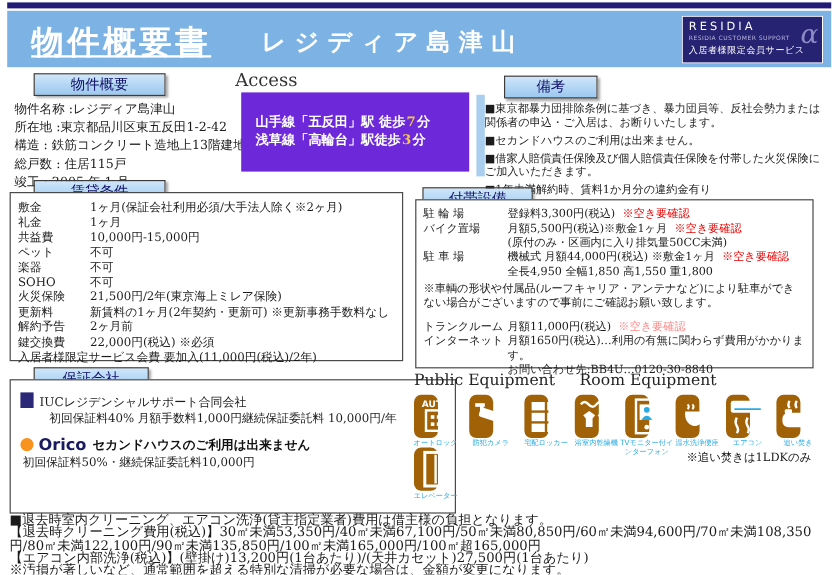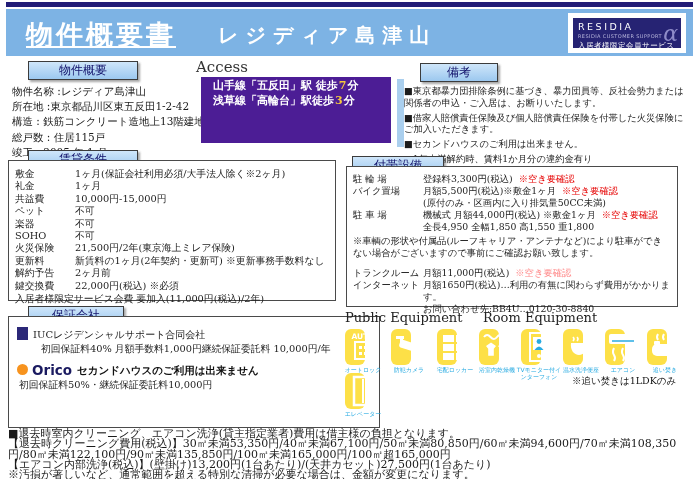--- a/index.html
+++ b/index.html
@@ -5,42 +5,42 @@
   html,body{margin:0;padding:0;background:#fff;}
   .page{position:relative;width:693px;height:479px;background:#fff;overflow:hidden;
         font-family:"DejaVu Serif","Liberation Serif",serif;color:#1c1c1c;}
   
   .top-strip{position:absolute;left:6px;top:2px;right:0;height:5px;background:#221c77;}
   .header-bar{position:absolute;left:6px;top:9px;right:0;height:47px;background:#7db3e4;}
   .doc-title{position:absolute;left:20px;top:8px;font-size:27px;font-weight:bold;color:#fff;
              text-decoration:underline;letter-spacing:3px;}
   .prop-name{position:absolute;left:212px;top:13px;font-size:20px;font-weight:bold;color:#fff;letter-spacing:7px;}
   .logo-box{position:absolute;right:7px;top:4px;width:118px;height:40px;background:#262373;
-            border:5px solid #ffffff;box-sizing:border-box;padding:3px 5px;color:#fff;
+            border:1px solid #ffffff;box-sizing:border-box;padding:3px 5px;color:#fff;
             font-family:"DejaVu Sans","Liberation Sans",sans-serif;}
   .logo-brand{font-size:9.5px;letter-spacing:2.5px;}
   .logo-sub{font-size:5px;color:#b9b7dd;letter-spacing:.4px;margin-top:1px;}
   .logo-alpha{position:absolute;right:3px;top:3px;font-size:22px;font-style:italic;
               font-family:"DejaVu Serif",serif;color:#8e8bc8;}
   .logo-service{font-size:7.5px;margin-top:2px;letter-spacing:.5px;}
   
   .tab{position:absolute;background:linear-gradient(#cfe6fa,#9cc8ef);border:1px solid #3c3c3c;
        box-shadow:2px 2px 2px rgba(60,60,60,.45);color:#101069;font-weight:normal;font-size:12px;
        text-align:center;height:17px;line-height:17px;}
   .tab-overview{left:28px;top:61px;width:108px;}
   .tab-remarks{left:420px;top:63px;width:76px;}
   .tab-rental{left:28px;top:150px;width:108px;}
   .tab-facilities{left:352px;top:156px;width:90px;}
   .tab-guarantor{left:28px;top:306px;width:94px;}
   
   .ov-rows{position:absolute;left:12px;top:84px;width:322px;font-size:10.5px;line-height:15.2px;}
   
   .access-title{position:absolute;left:196px;top:58px;font-size:15px;color:#333;}
-  .access-box{position:absolute;left:201px;top:77px;width:190px;height:66px;background:#4c1d95;
-              color:#fff;font-size:11px;font-weight:bold;box-sizing:border-box;padding:1px 0 0 12px;
+  .access-box{position:absolute;left:201px;top:77px;width:190px;height:66px;background:#6d28d9;
+              color:#fff;font-size:11px;font-weight:bold;box-sizing:border-box;padding:17px 0 0 12px;
               line-height:15px;}
   .min{color:#f5c93c;padding:0 1px;}
   .decor-strip{position:absolute;left:397px;top:79px;width:7px;height:68px;background:#aacfee;}
   
   .remarks{position:absolute;left:404px;top:85px;width:286px;font-size:9.3px;line-height:11.5px;}
   .remark-item{margin-bottom:3.5px;}
   
   .box{position:absolute;border:1px solid #4a4a4a;box-sizing:border-box;background:#fff;}
   .rental-box{left:8px;top:160px;width:328px;height:141px;padding:7px 6px;font-size:9.8px;line-height:12.4px;}
   .rent-row{display:flex;}
@@ -58,21 +58,21 @@
   .iucs-icon{display:inline-block;width:11px;height:13px;background:#2b2878;margin-right:5px;vertical-align:-2px;}
   .g-orico{margin-top:9px;display:flex;align-items:flex-start;}
   .orico-dot{display:inline-block;width:11px;height:11px;border-radius:50%;background:#f7931e;margin-right:4px;flex:none;}
   .orico-brand{font-size:13.5px;font-weight:bold;color:#1a1a60;margin-right:5px;
                font-family:"DejaVu Sans","Liberation Sans",sans-serif;}
   .orico-name{font-weight:bold;font-size:10.5px;color:#111;}
   
   .eq-title{position:absolute;top:310px;font-size:13px;color:#222;}
   .eq-title.pub{left:345px;}
   .eq-title.room{left:483px;}
-  .eq-icon{position:absolute;width:20px;height:36px;background:#fde047;border-radius:6px;}
+  .eq-icon{position:absolute;width:20px;height:36px;background:#a16207;border-radius:6px;}
   .eq-icon svg{width:36px;height:36px;display:block;}
   .eq-label{position:absolute;width:48px;font-size:6px;line-height:6.5px;color:#29abe2;text-align:center;
             font-family:"DejaVu Sans","Liberation Sans",sans-serif;}
   .room-note{position:absolute;left:572px;top:375px;font-size:9.5px;color:#111;}
   
   .footer{position:absolute;left:8px;top:429px;width:684px;font-size:11px;line-height:10.3px;color:#1a1a1a;}
 </style>
 </head>
 <body>
 
@@ -103,22 +103,22 @@
   <div class="access-title">Access</div>
   <div class="access-box">
     <div class="access-line"><span>山手線「五反田」駅 徒歩</span><span class="min">7</span><span>分</span></div>
     <div class="access-line"><span>浅草線「高輪台」駅徒歩</span><span class="min">3</span><span>分</span></div>
   </div>
   <div class="decor-strip"></div>
 
   <div class="tab tab-remarks">備考</div>
   <div class="remarks">
     <div class="remark-item">■東京都暴力団排除条例に基づき、暴力団員等、反社会勢力または関係者の申込・ご入居は、お断りいたします。</div>
+    <div class="remark-item">■セカンドハウスのご利用は出来ません。</div>
     <div class="remark-item">■借家人賠償責任保険及び個人賠償責任保険を付帯した火災保険にご加入いただきます。</div>
-    <div class="remark-item">■セカンドハウスのご利用は出来ません。</div>
     <div class="remark-item">■1年未満解約時、賃料1か月分の違約金有り</div>
   </div>
 
   <div class="tab tab-rental">賃貸条件</div>
   <div class="box rental-box">
     <div class="rent-row">
         <span class="rent-label">敷金</span>
         <span>1ヶ月(保証会社利用必須/大手法人除く※2ヶ月)</span>
       </div>
     <div class="rent-row">

